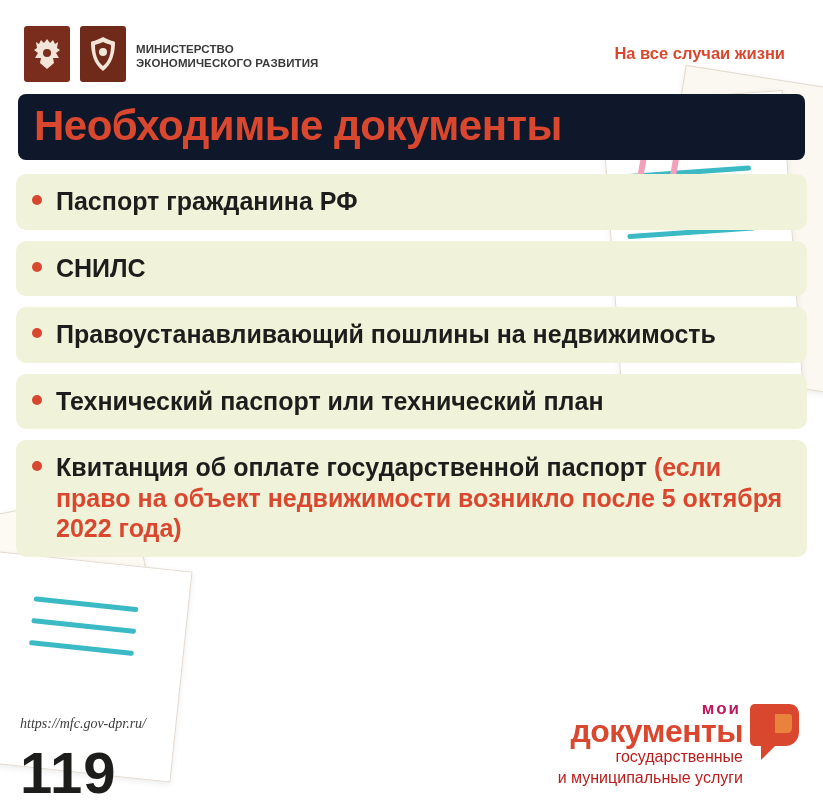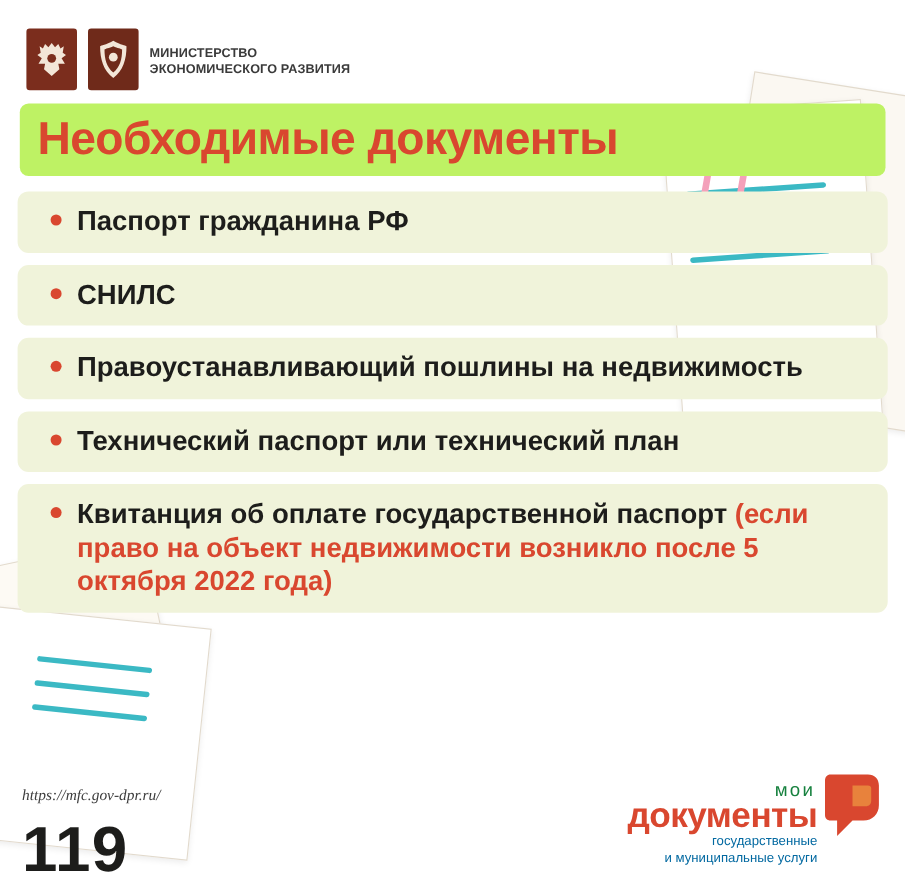--- a/index.html
+++ b/index.html
@@ -130,21 +130,21 @@
     font-weight: bold;
     font-size: 16.5px;
     padding-top: 18px;
     padding-right: 14px;
     white-space: nowrap;
   }
 
   
   .title-band {
     margin: 12px 18px 0 18px;
-    background: #bef264;
+    background: #0f172a;
     border-radius: 8px;
     padding: 10px 16px 12px 16px;
   }
   .title-band h1 {
     margin: 0;
     font-size: 42px;
     line-height: 1.05;
     color: #d9472f;
     font-weight: bold;
     letter-spacing: -0.5px;
@@ -153,21 +153,21 @@
   
   .list {
     margin: 14px 16px 0 16px;
     display: flex;
     flex-direction: column;
     gap: 11px;
   }
   .item {
     background: #f0f3da;
     border-radius: 10px;
-    padding: 12px 18px 13px 30px;
+    padding: 12px 18px 13px 16px;
     display: flex;
     gap: 14px;
     align-items: flex-start;
   }
   .bullet {
     width: 10px;
     height: 10px;
     background: #d9472f;
     border-radius: 50%;
     flex: 0 0 10px;
@@ -211,38 +211,38 @@
     position: absolute;
     right: 22px;
     bottom: 12px;
     text-align: right;
     display: flex;
     align-items: flex-end;
     gap: 6px;
   }
   .mfc-text { text-align: right; }
   .mfc-moi {
-    color: #15803d;
+    color: #be185d;
     font-size: 17px;
-    font-weight: normal;
+    font-weight: bold;
     letter-spacing: 2px;
     line-height: 1;
     margin-bottom: -2px;
     margin-right: 2px;
   }
   .mfc-doc {
     color: #d9472f;
     font-size: 32px;
     font-weight: bold;
     line-height: 1;
     letter-spacing: -0.5px;
   }
   .mfc-sub1, .mfc-sub2 {
-    color: #0369a1;
-    font-size: 12px;
+    color: #b91c1c;
+    font-size: 16px;
     line-height: 1.28;
   }
   .mfc-mark {
     width: 52px;
     height: 60px;
     position: relative;
     margin-bottom: 26px;
   }
 </style>
 </head>
@@ -282,20 +282,21 @@
           <path d="M14 1 C21 5 25 5 26 6 C26 18 23 28 14 35 C5 28 2 18 2 6 C3 5 7 5 14 1 Z" fill="#f3e6d8"></path>
           <path d="M14 6 C18 8 21 8 22 9 C22 18 20 25 14 30 C8 25 6 18 6 9 C7 8 10 8 14 6 Z" fill="#6f2a1a"></path>
           <circle cx="14" cy="16" r="4" fill="#f3e6d8"></circle>
         </svg>
       </div>
       <div class="ministry">
         <div>МИНИСТЕРСТВО</div>
         <div>ЭКОНОМИЧЕСКОГО РАЗВИТИЯ</div>
       </div>
     </div>
+    <div class="slogan">На все случаи жизни</div>
   </div>
 
   <div class="title-band">
     <h1>Необходимые документы</h1>
   </div>
 
   <div class="list">
 
     <div class="item">
       <div class="bullet"></div>

